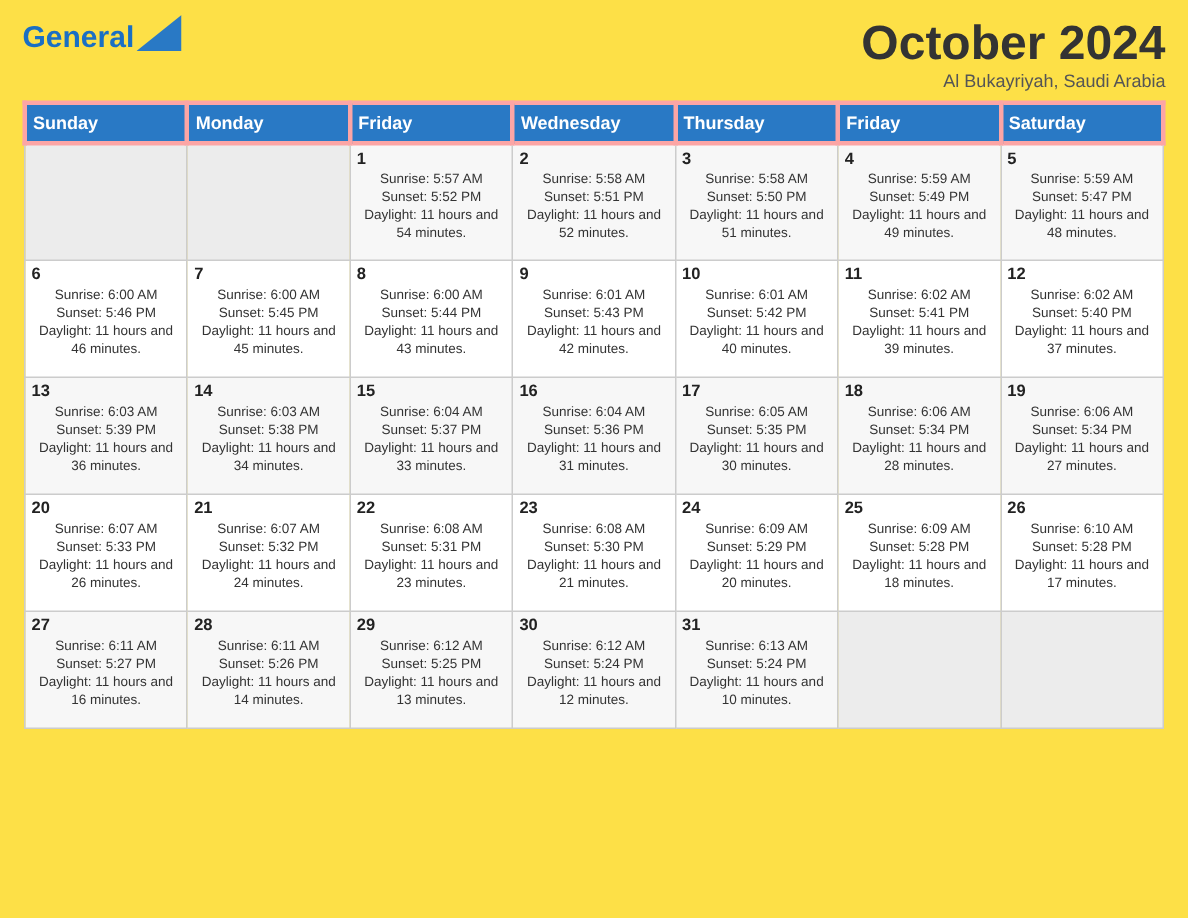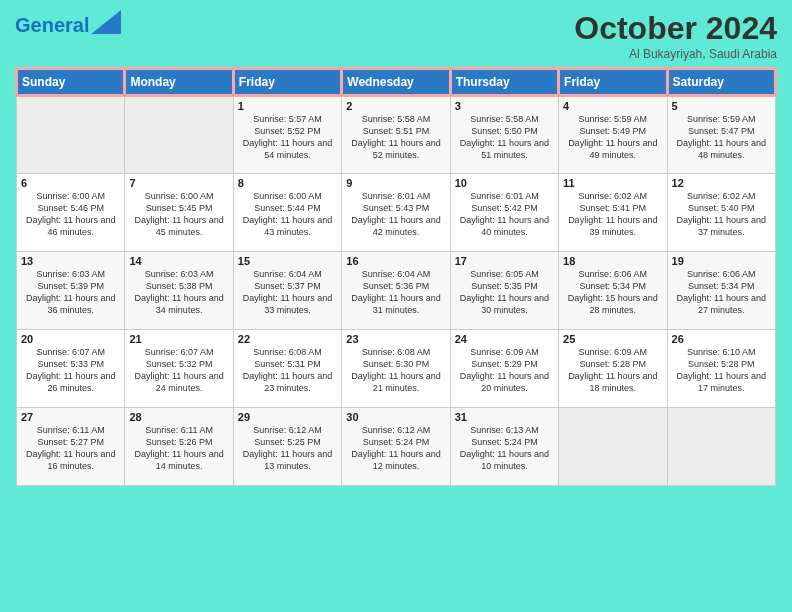--- a/index.html
+++ b/index.html
@@ -6,21 +6,21 @@
     body {
       font-family: Arial, Helvetica, sans-serif;
       background: #fff;
       width: 792px;
       min-height: 612px;
       overflow: hidden;
     }
     .page {
       width: 792px;
       min-height: 612px;
-      background: #5eead4;
+      background: #fde047;
       padding: 10px 15px 10px 15px;
     }
     .header {
       display: flex;
       justify-content: space-between;
       align-items: flex-start;
       margin-bottom: 6px;
     }
     .logo {
       display: flex;
@@ -266,21 +266,21 @@
               <div>Sunrise: 6:05 AM</div>
               <div>Sunset: 5:35 PM</div>
               <div>Daylight: 11 hours and 30 minutes.</div>
             </div>
           </td>
           <td>
             <span class="day-number">18</span>
             <div class="cell-content">
               <div>Sunrise: 6:06 AM</div>
               <div>Sunset: 5:34 PM</div>
-              <div>Daylight: 15 hours and 28 minutes.</div>
+              <div>Daylight: 11 hours and 28 minutes.</div>
             </div>
           </td>
           <td>
             <span class="day-number">19</span>
             <div class="cell-content">
               <div>Sunrise: 6:06 AM</div>
               <div>Sunset: 5:34 PM</div>
               <div>Daylight: 11 hours and 27 minutes.</div>
             </div>
           </td>

